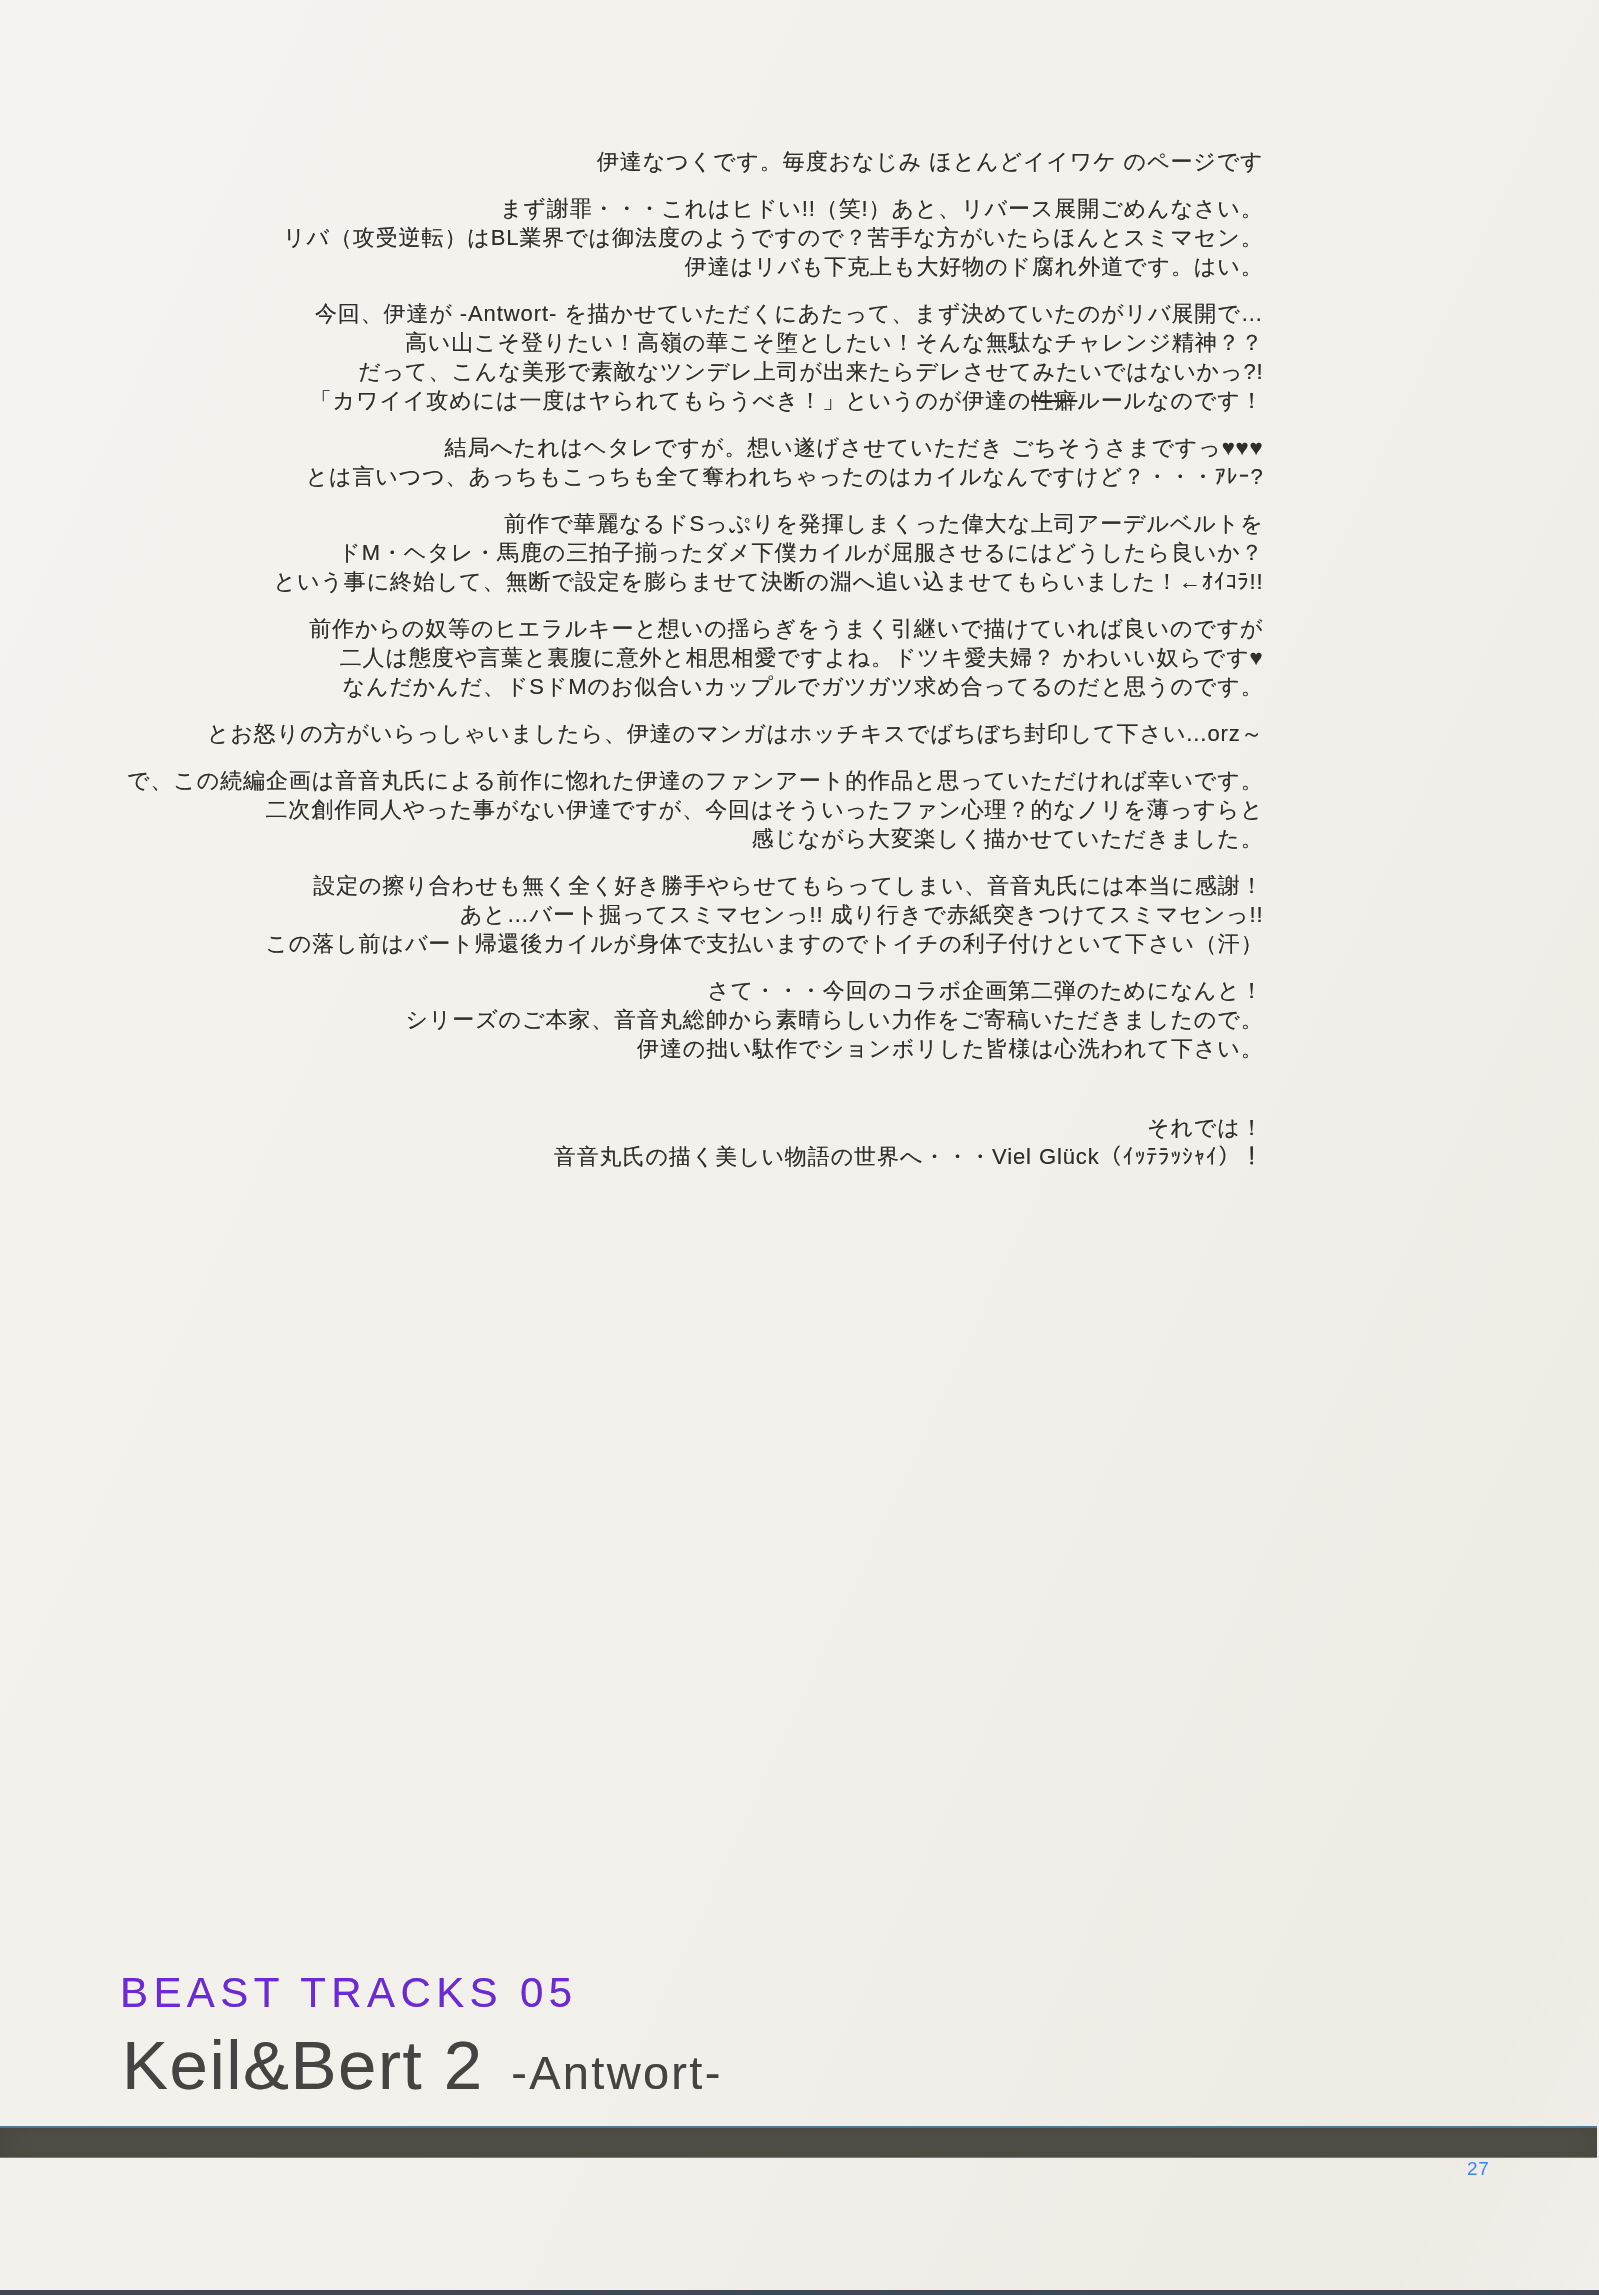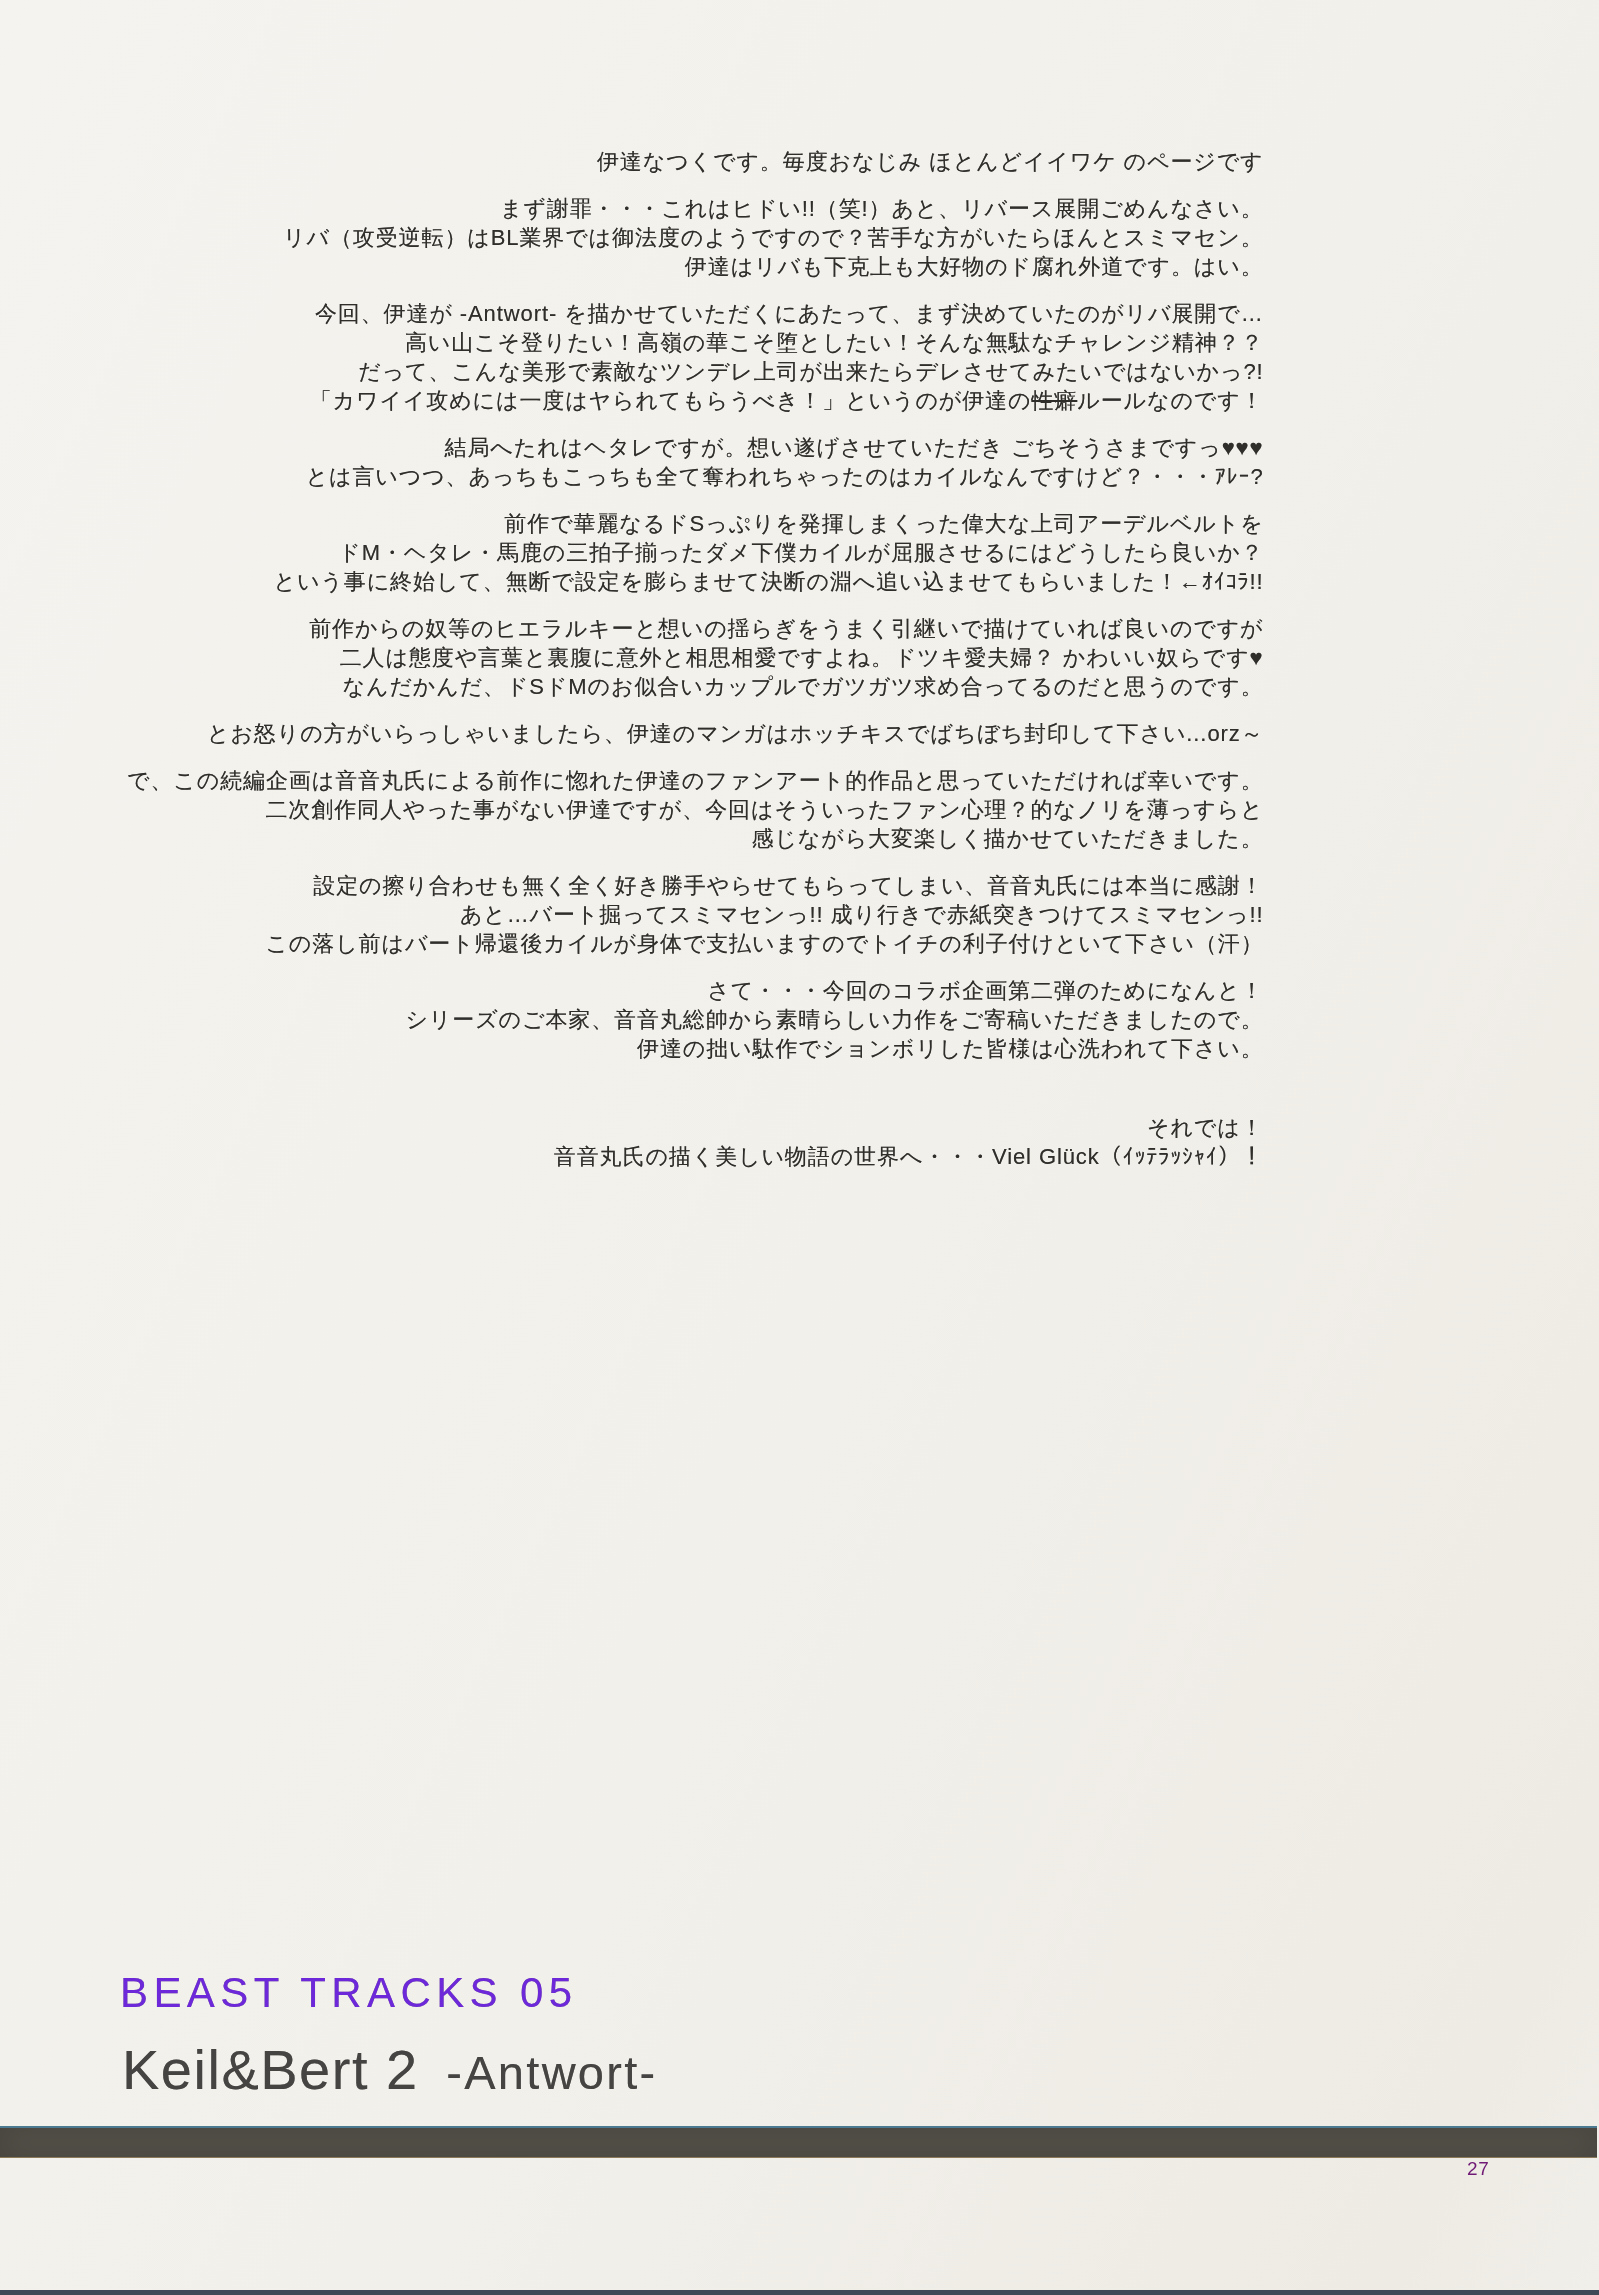--- a/index.html
+++ b/index.html
@@ -27,36 +27,36 @@
     position:absolute; left:120px; top:1972px;
     font-size:42px; line-height:1; letter-spacing:5.4px; color:#6d28d9;
     text-shadow:0 0 0.6px rgba(50,50,50,.5);
   }
   .title-row {
     position:absolute; left:122px; top:2025px;
     display:flex; align-items:baseline; column-gap:27.6px;
     color:#454442; white-space:nowrap;
     text-shadow:0 0 0.6px rgba(50,50,50,.5);
   }
-  .title-big { font-size:56px; line-height:1; letter-spacing:1.5px; }
+  .title-big { font-size:69px; line-height:1; letter-spacing:1.5px; }
   .title-sub { font-size:47px; line-height:1; letter-spacing:2.3px;margin-top:24px; }
 
   
   .band {
     position:absolute; left:0; top:2126px; width:1597px; height:29px;
     background:#55524a;
     border-top:2.3px solid #4c7license-90;
     border-top:2.3px solid #4c7a90;
     border-bottom:1.5px solid #8d7a58;
     box-shadow:inset 0 0 31px rgba(0,0,0,.18);
   }
 
   .pagenum {
     position:absolute; left:1467px; top:2158px;
-    font-size:19px; letter-spacing:0.8px; color:#701a75;
+    font-size:19px; letter-spacing:0.8px; color:#3b82f6;
   }
 
   .scan-edge-bottom {
     position:absolute; left:0; bottom:0; width:100%; height:4.6px;
     background:#3e4856;
   }
 </style>
 </head>
 <body>
 

